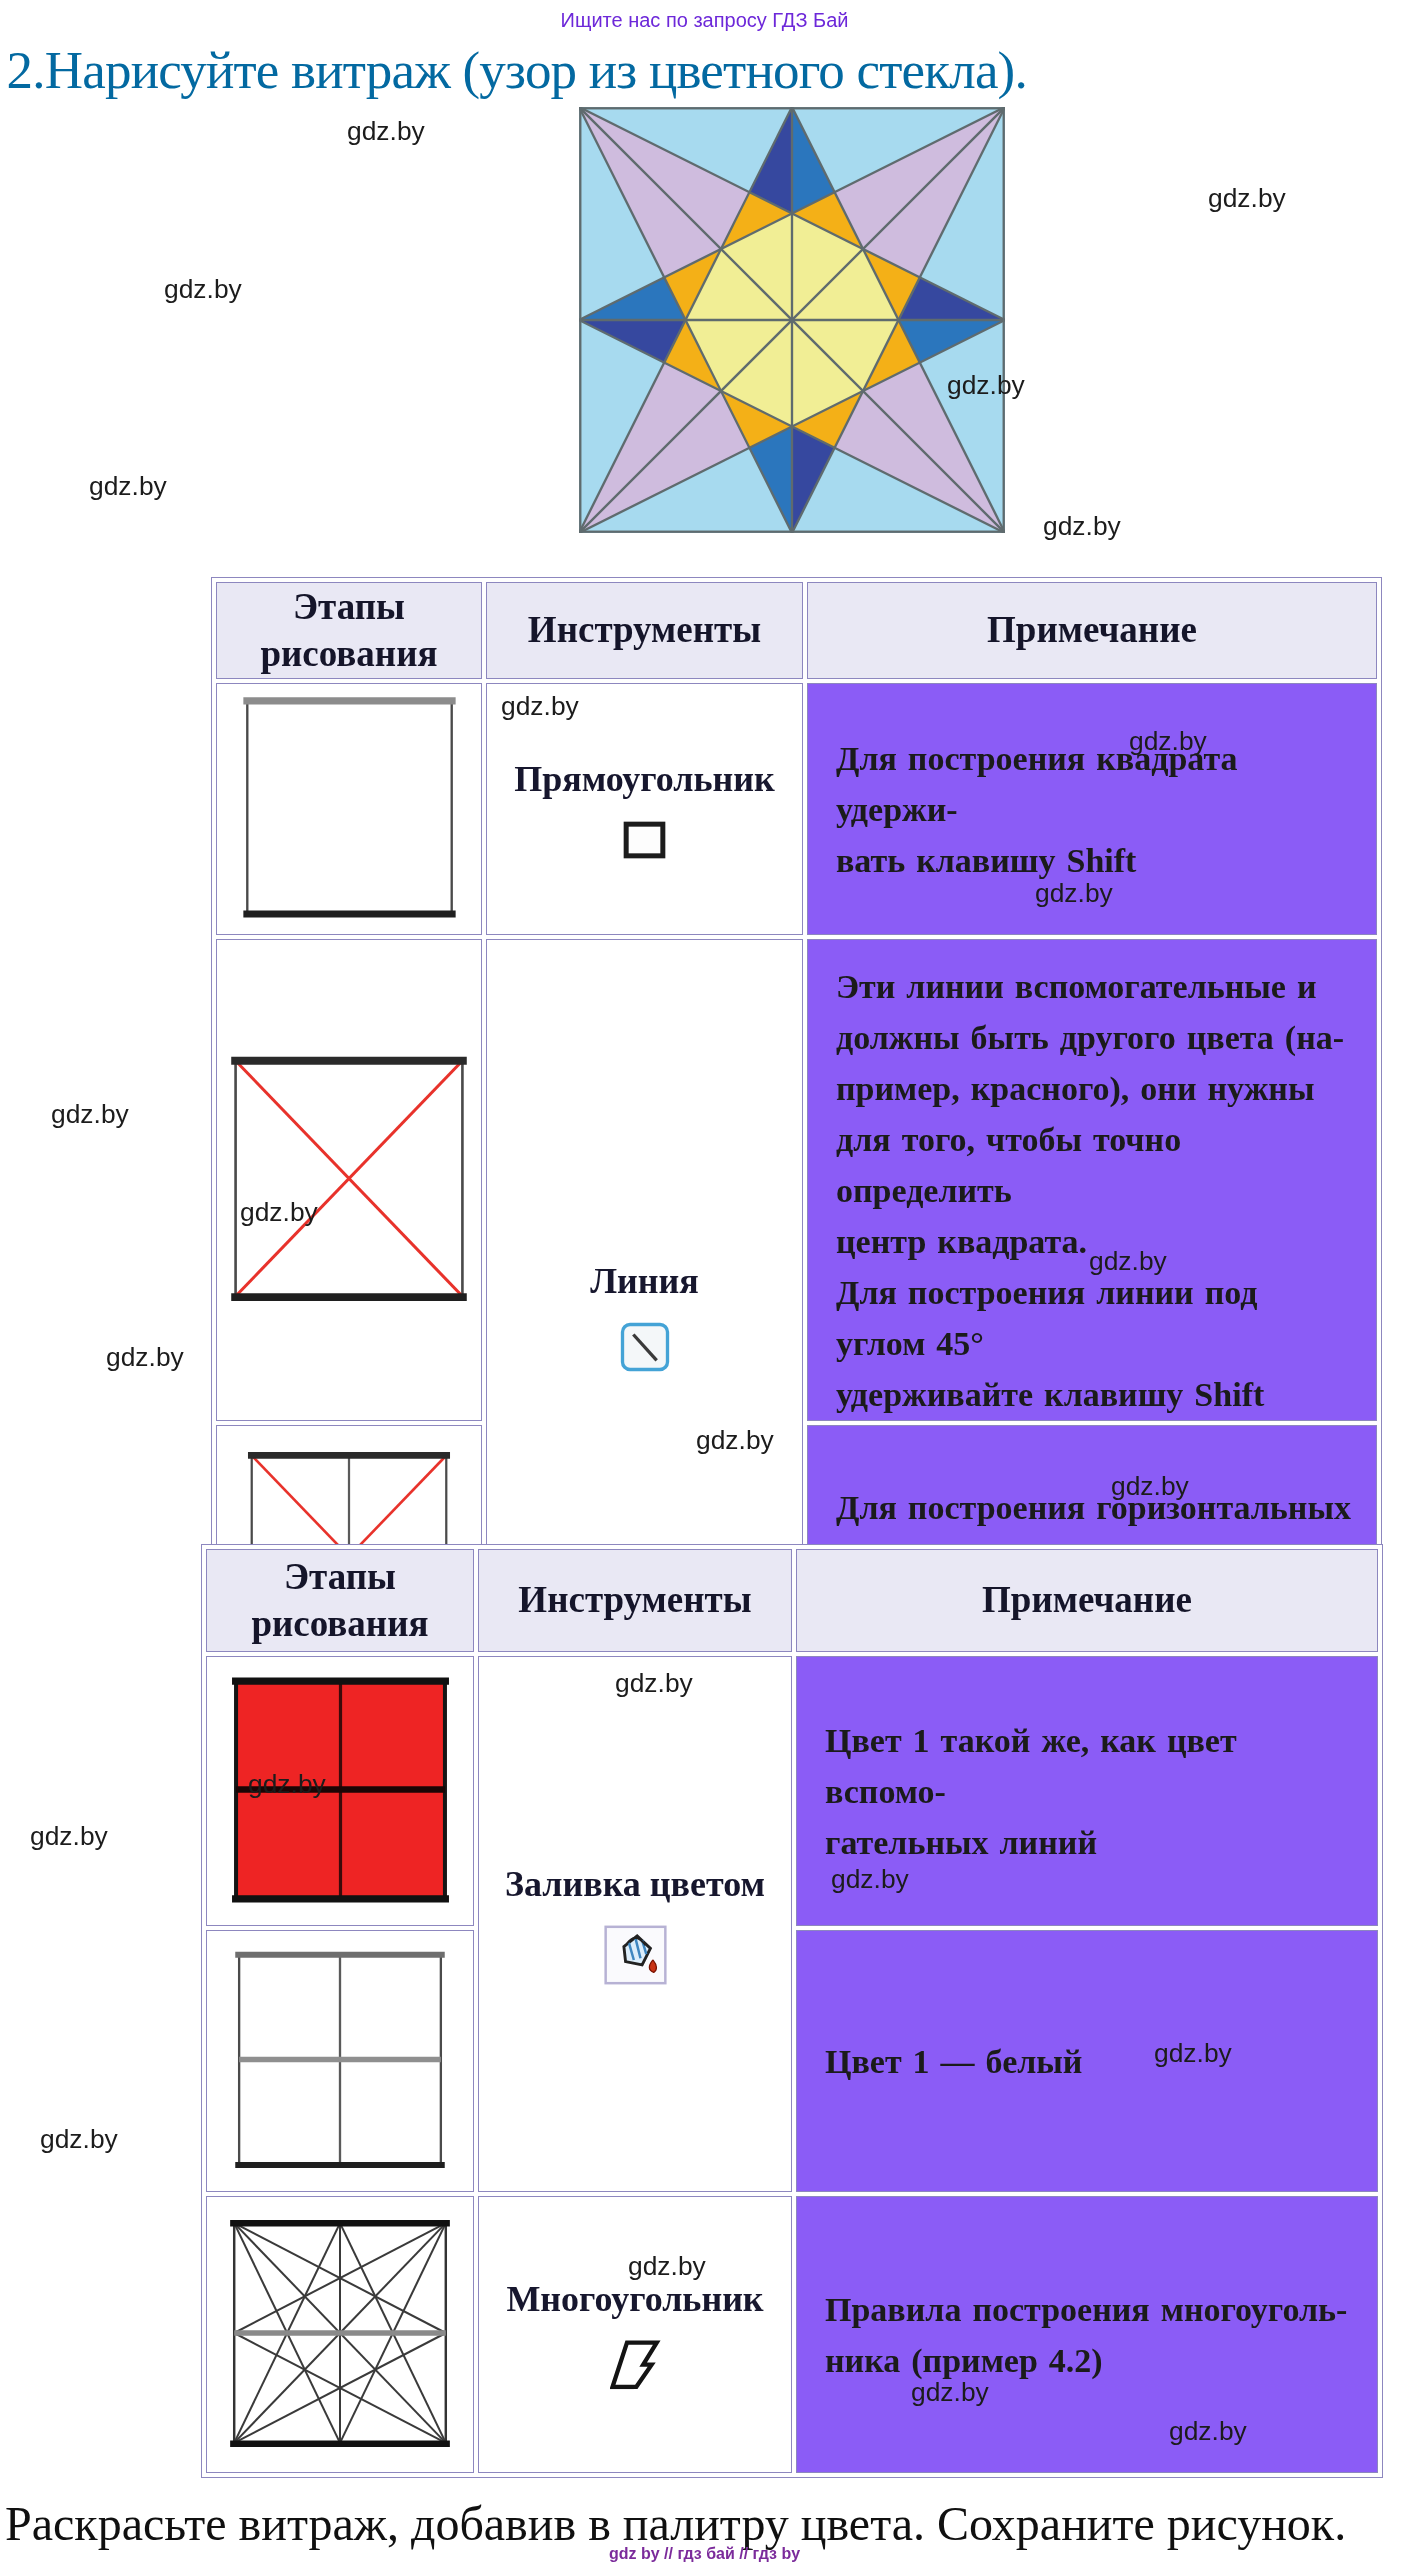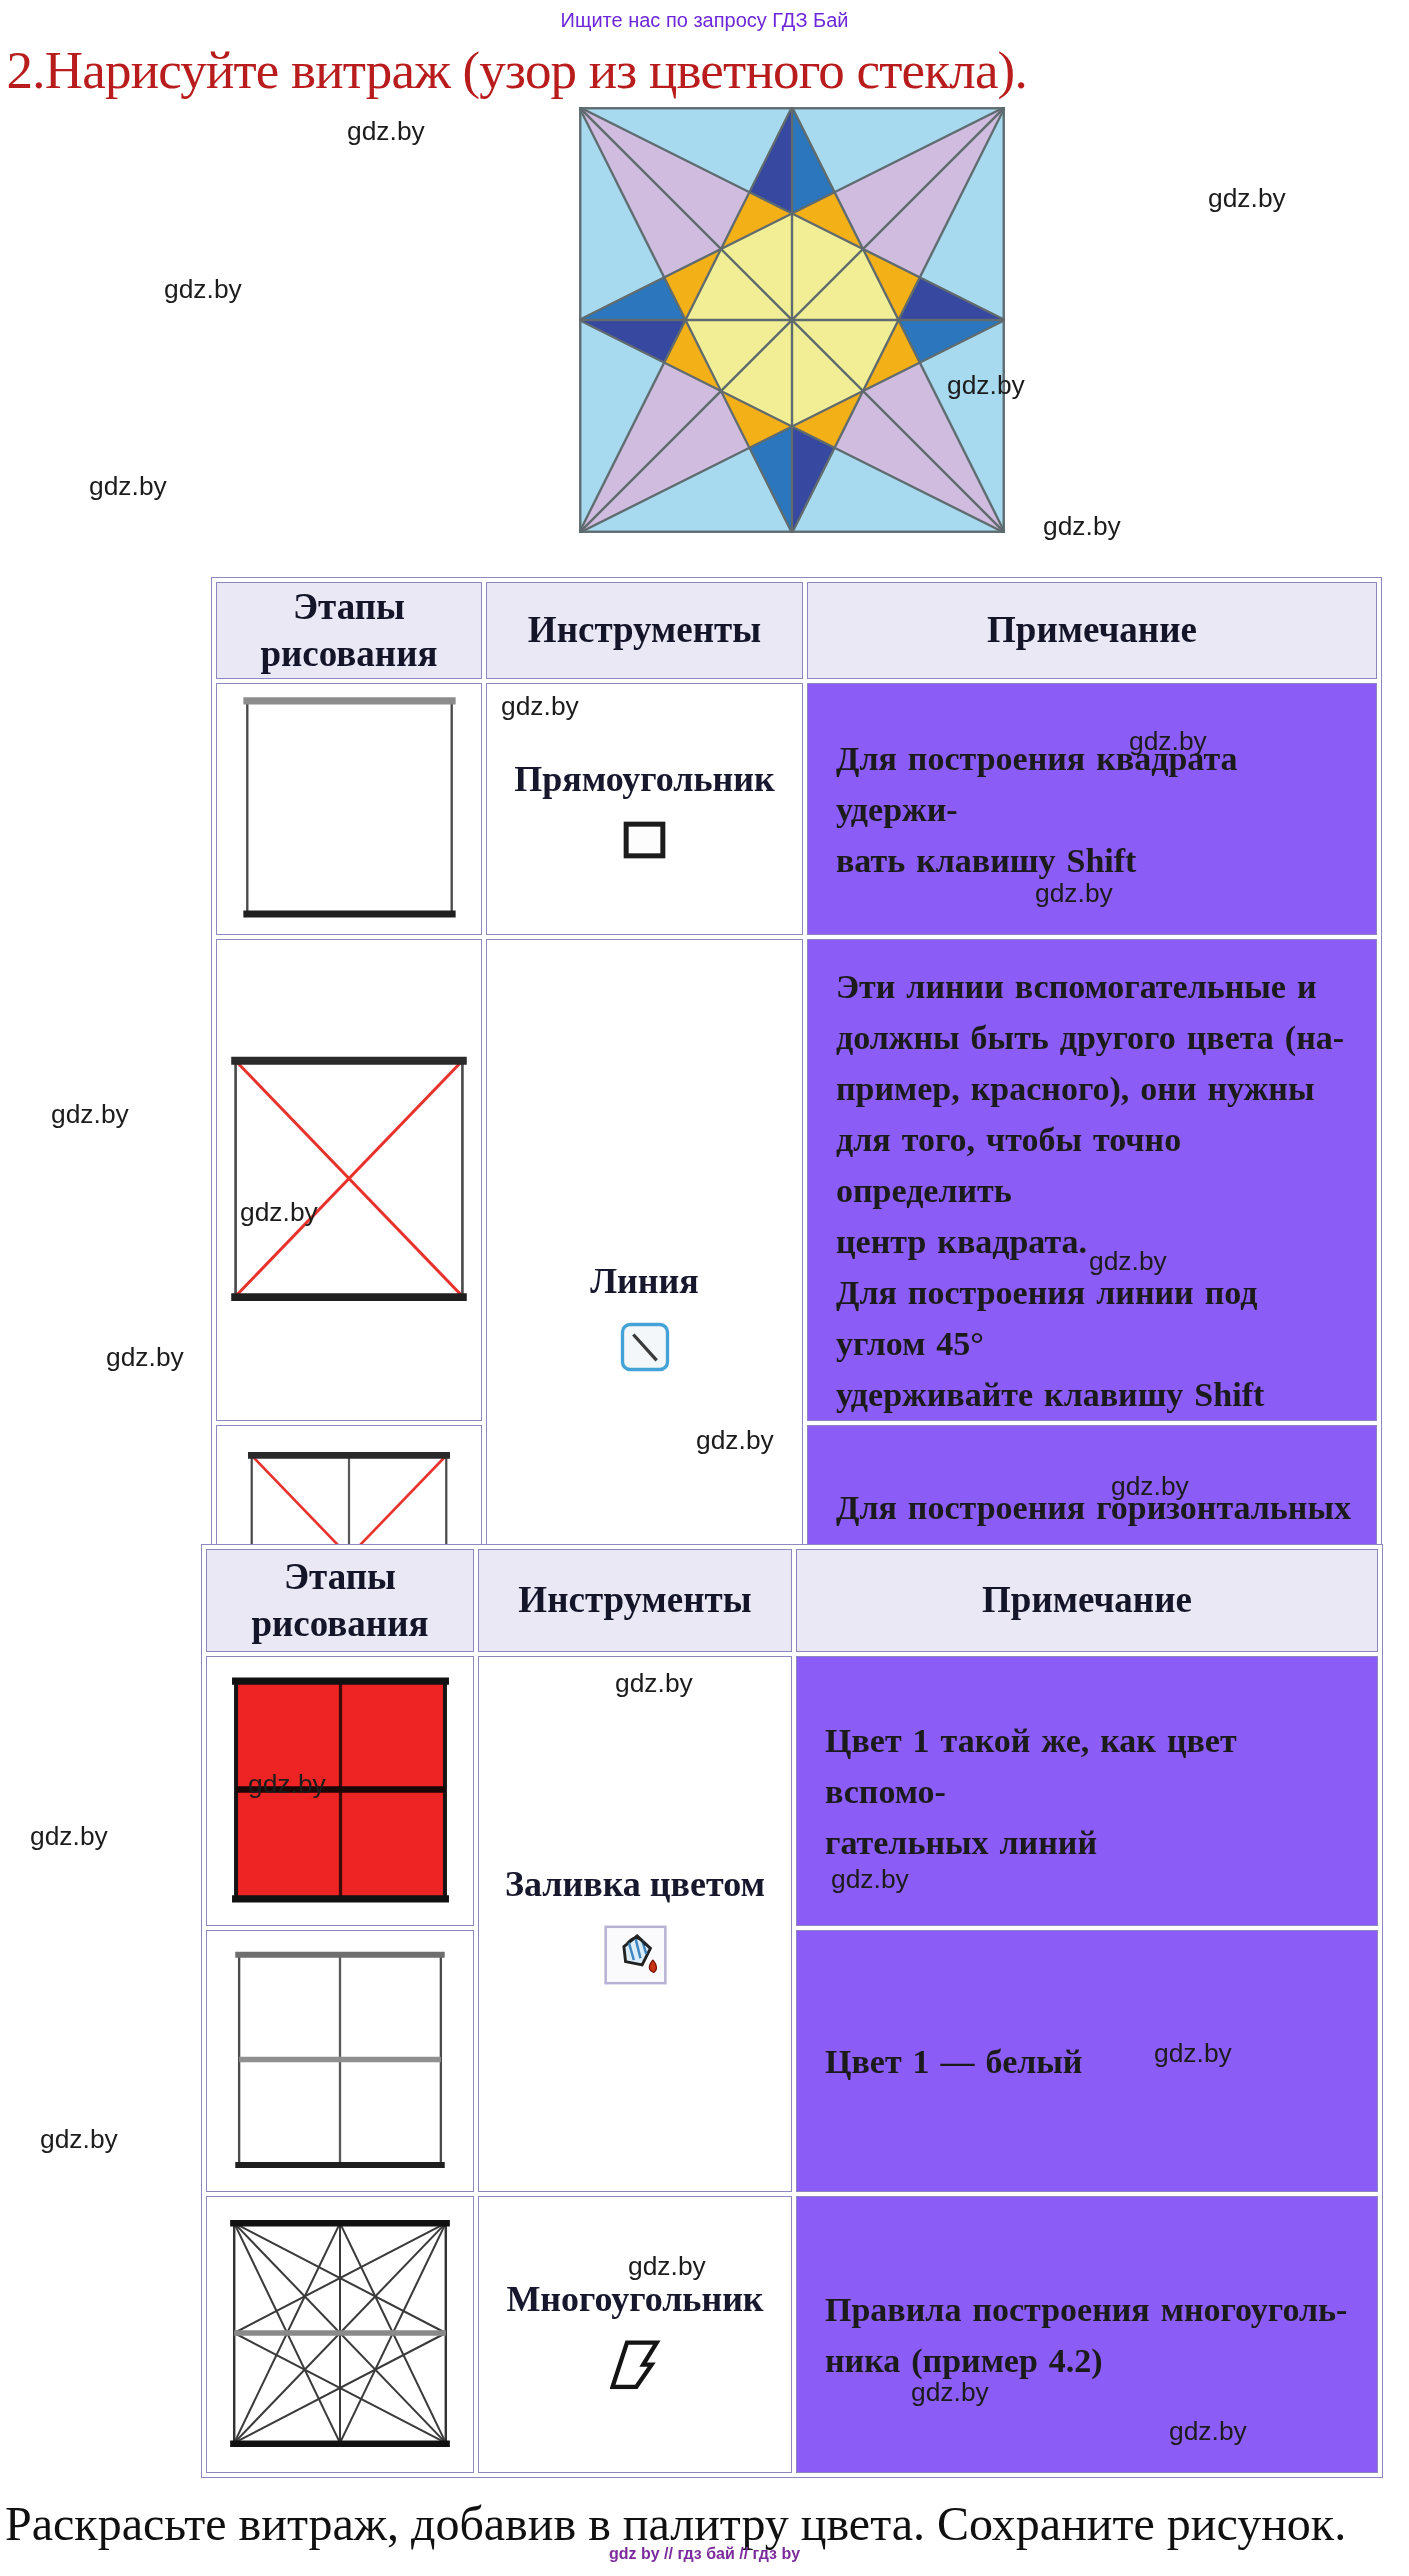--- a/index.html
+++ b/index.html
@@ -6,21 +6,21 @@
   body{
     width:1409px;height:2576px;position:relative;background:#ffffff;
     font-family:"Liberation Serif", serif;color:#111;overflow:hidden;
   }
   .promo{
     position:absolute;top:9px;left:0;width:100%;text-align:center;
     font-family:"Liberation Sans", sans-serif;font-size:20px;color:#6d28d9;
   }
   .title{
     position:absolute;top:40px;left:6.6px;margin:0;font-weight:normal;
-    font-size:53px;letter-spacing:-0.8px;color:#b91c1c;white-space:nowrap;
+    font-size:53px;letter-spacing:-0.8px;color:#0369a1;white-space:nowrap;
   }
   .star-wrap{position:absolute;left:579px;top:107px;z-index:1;}
   .wm{
     position:absolute;font-family:"Liberation Sans", sans-serif;font-size:26.4px;
     color:#1c1c1c;z-index:6;white-space:nowrap;
   }
   table.sheet{
     position:absolute;border-collapse:separate;border-spacing:4.1px;
     border:1.7px solid #8d87bf;background:#ffffff;table-layout:fixed;z-index:2;
   }

